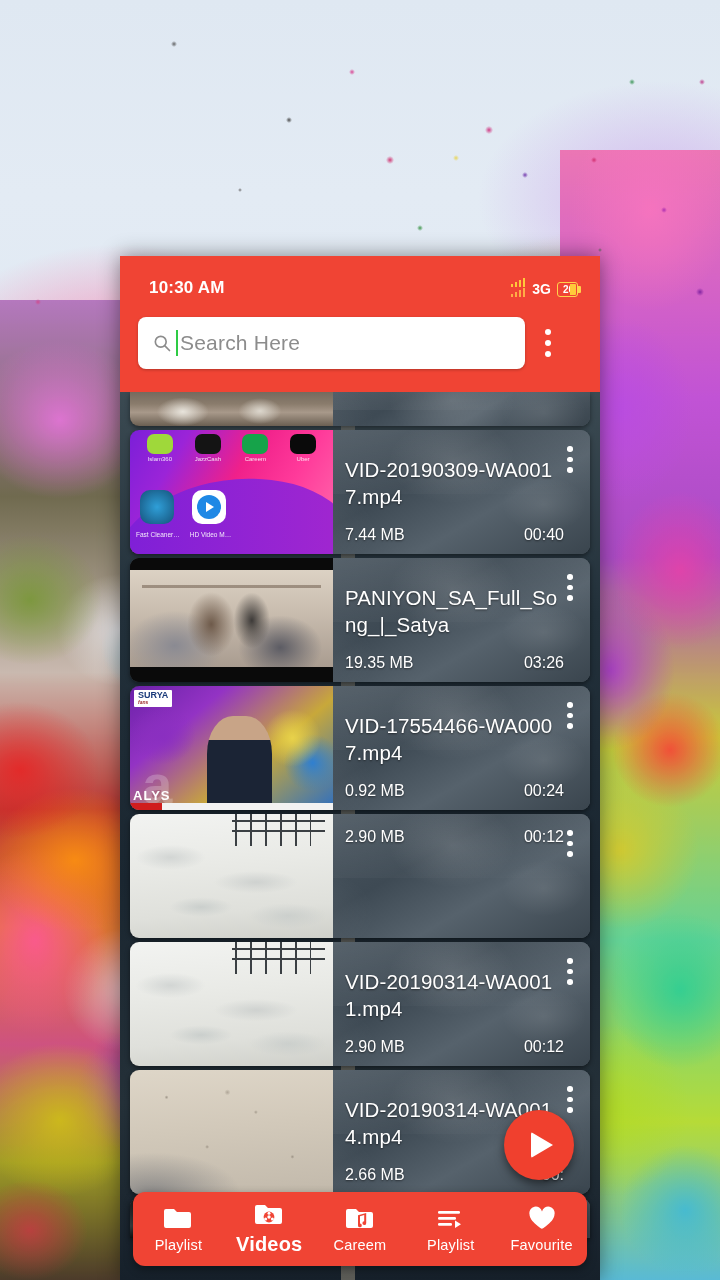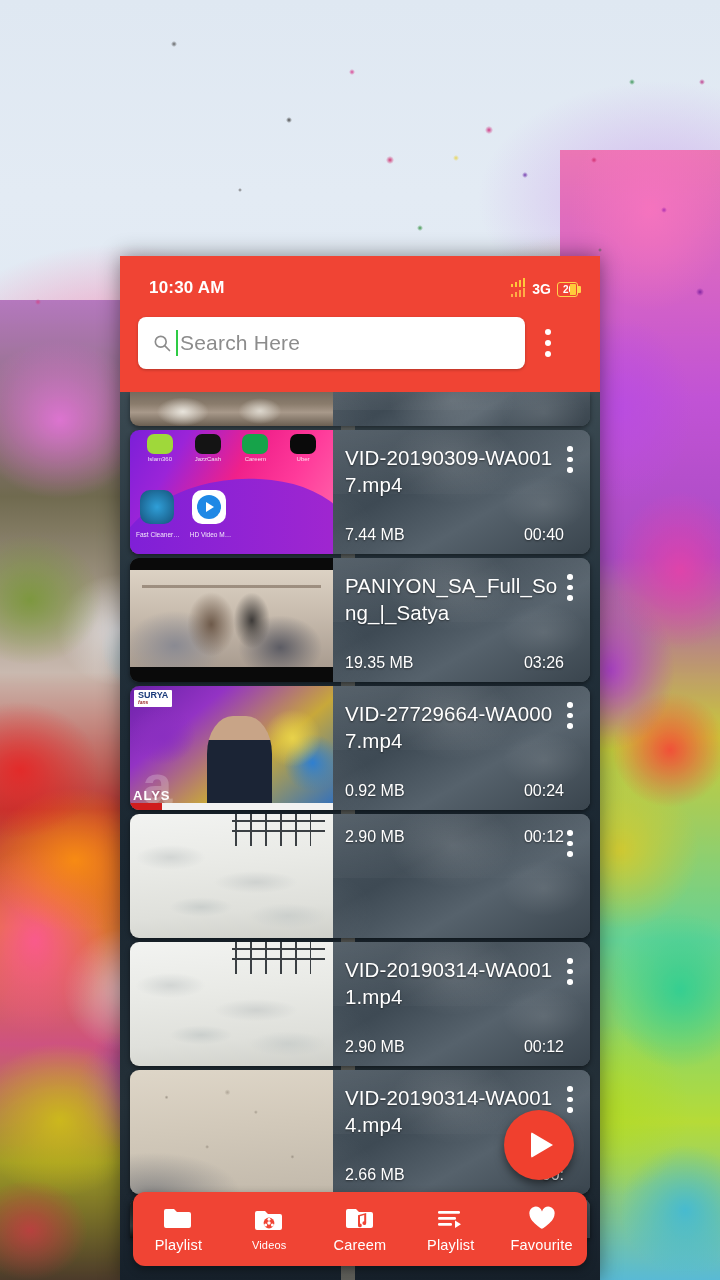--- a/index.html
+++ b/index.html
@@ -263,20 +263,21 @@
   .vtitle {
     color: #fff;
     font-size: 20.5px;
     line-height: 27px;
     letter-spacing: .1px;
     max-height: 54px;
     overflow: hidden;
     padding-right: 24px;
     word-break: break-all;
     text-shadow: 0 1px 2px rgba(0,0,0,.5);
+    margin-top: 12px;
   }
   .vstats {
     display: flex;
     justify-content: space-between;
     padding-right: 26px;
     color: #fff;
     font-size: 16px;
     text-shadow: 0 1px 2px rgba(0,0,0,.5);
   }
   .kebab-card {
@@ -465,21 +466,21 @@
     display: flex; flex-direction: column;
     align-items: center; justify-content: center; gap: 5px;
     cursor: pointer;
   }
   .navitem .nv-icon {
     height: 26px; display: flex; align-items: center; justify-content: center;
   }
   .navitem .nv-label {
     color: #fff; font-size: 14.5px; letter-spacing: .2px;
   }
-  .navitem.active .nv-label { font-weight: normal; font-size: 11px; }
+  .navitem.active .nv-label { font-weight: bold; font-size: 20px; }
 </style>
 </head>
 <body>
 
 <div id="backdrop">
   <div class="bg-sky"></div>
   <div class="bg-left"></div>
   <div class="bg-right"></div>
   <div class="bg-specks"></div>
 </div>
@@ -616,21 +617,21 @@
         <div class="thumb">
           <div class="th-news">
             <div class="big-a">a</div>
             <div class="anchor"></div>
             <div class="logo">SURYA<i>fans</i></div>
             <div class="alys">ALYS</div>
             <div class="tick"></div>
           </div>
         </div>
         <div class="meta">
-          <div class="vtitle">VID-27729664-WA0007.mp4</div>
+          <div class="vtitle">VID-17554466-WA0007.mp4</div>
           <div class="vstats">
             <span>0.92 MB</span>
             <span>00:24</span>
           </div>
         </div>
         <div class="kebab-card">
             <span></span>
             <span></span>
             <span></span>
           </div>

